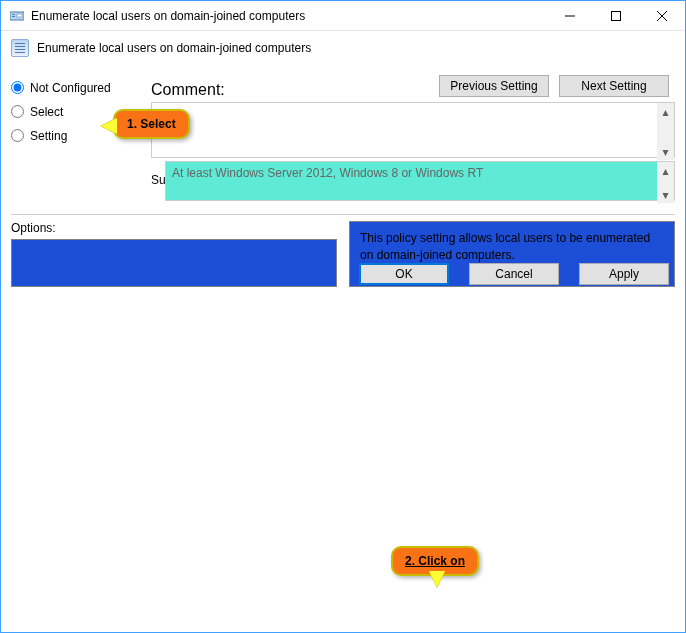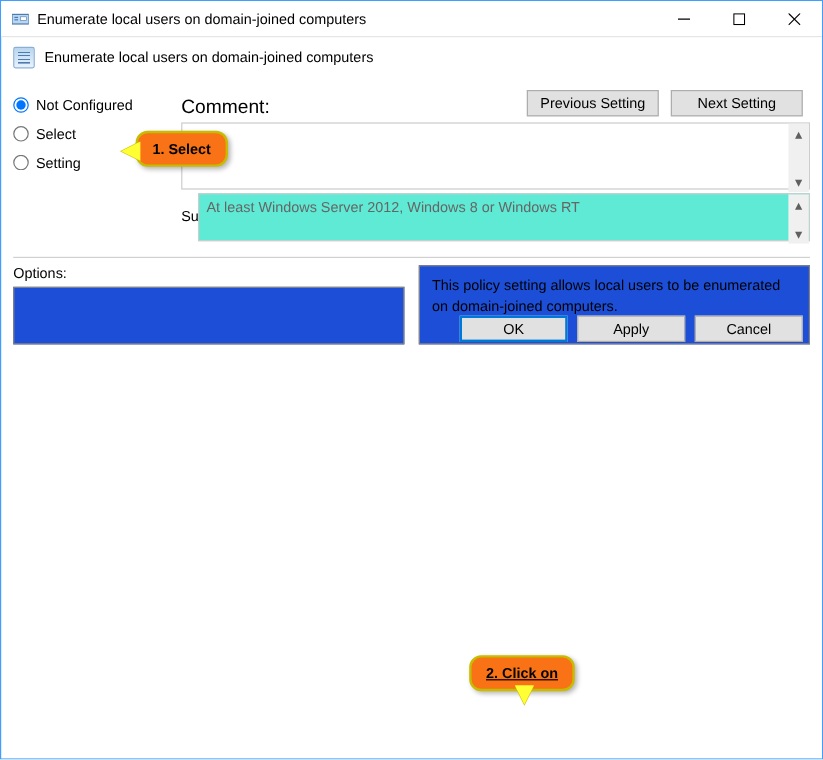--- a/index.html
+++ b/index.html
@@ -32,21 +32,21 @@
 .supported-row { display: flex; margin-top: 6px; gap: 4px; }
 .supported-lbl { width: 150px; text-align: right; padding-right: 4px; }
 .supported-ta-wrap { flex: 1; position: relative; }
 .supported-ta { width: 100%; height: 40px; border: 1px solid #cccccc; background: #5eead4; color: #666; font-size: 12px; padding: 4px 18px 16px 6px; resize: none; font-family: inherit; }
 .separator { border-top: 1px solid #d0d0d0; margin: 10px 0 6px 0; }
 .lower { display: flex; gap: 12px; }
 .lower-col { flex: 1; display: flex; flex-direction: column; }
 .lower-lbl { font-size: 12px; margin-bottom: 4px; }
 .bigbox { flex: 1; border: 1px solid #828282; background: #1d4ed8; height: 312px; padding: 8px 10px; font-size: 12px; line-height: 1.4; overflow: hidden; }
 .bigbox p { margin: 0 0 14px 0; }
-.footer { position: absolute; bottom: 12px; right: 16px; display: flex; gap: 8px; }
+.footer { position: absolute; bottom: 12px; right: 16px; display: flex; gap: 20px; }
 .callout { position: absolute; background: #f97316; border: 2px solid #c8bc00; border-radius: 10px; padding: 6px 12px; font-weight: bold; font-size: 12px; box-shadow: 2px 2px 4px rgba(0,0,0,0.3); z-index: 10; white-space: nowrap; }
 .callout1 { left: 112px; top: 108px; }
 .callout1::after { content: ""; position: absolute; left: -22px; top: 50%; margin-top: -6px; border: 8px solid transparent; border-right: 16px solid #ffff33; filter: drop-shadow(-1px 0 0 #c8bc00); }
 .callout2 { left: 390px; top: 545px; text-decoration: underline; }
 .callout2::after { content: ""; position: absolute; left: 50%; bottom: -21px; margin-left: -6px; border: 8px solid transparent; border-top: 16px solid #ffff33; filter: drop-shadow(0 1px 0 #c8bc00); }
 .watermark { position: absolute; left: 50%; top: 190px; transform: translateX(-50%); font-size: 22px; color: rgba(255,255,255,0.85); text-shadow: 0 0 6px rgba(0,0,0,0.4), 1px 1px 2px rgba(0,0,0,0.3); font-weight: 500; pointer-events: none; z-index: 5; letter-spacing: 0.5px; }
 </style>
 </head>
 <body>
 
@@ -143,22 +143,22 @@
       </div>
       <div class="lower-col">
         <div class="bigbox">
           <p>This policy setting allows local users to be enumerated on domain-joined computers.</p>
         </div>
       </div>
     </div>
 
     <div class="footer">
       <button class="btn focus" style="width:80px">OK</button>
+      <button class="btn" style="width:80px">Cancel</button>
       <button class="btn" style="width:80px">Apply</button>
-      <button class="btn" style="width:80px">Cancel</button>
     </div>
 
   </div>
 
   <div class="callout callout1">1. Select</div>
   <div class="callout callout2">2. Click on</div>
 
 </div>
 
 </body></html>

